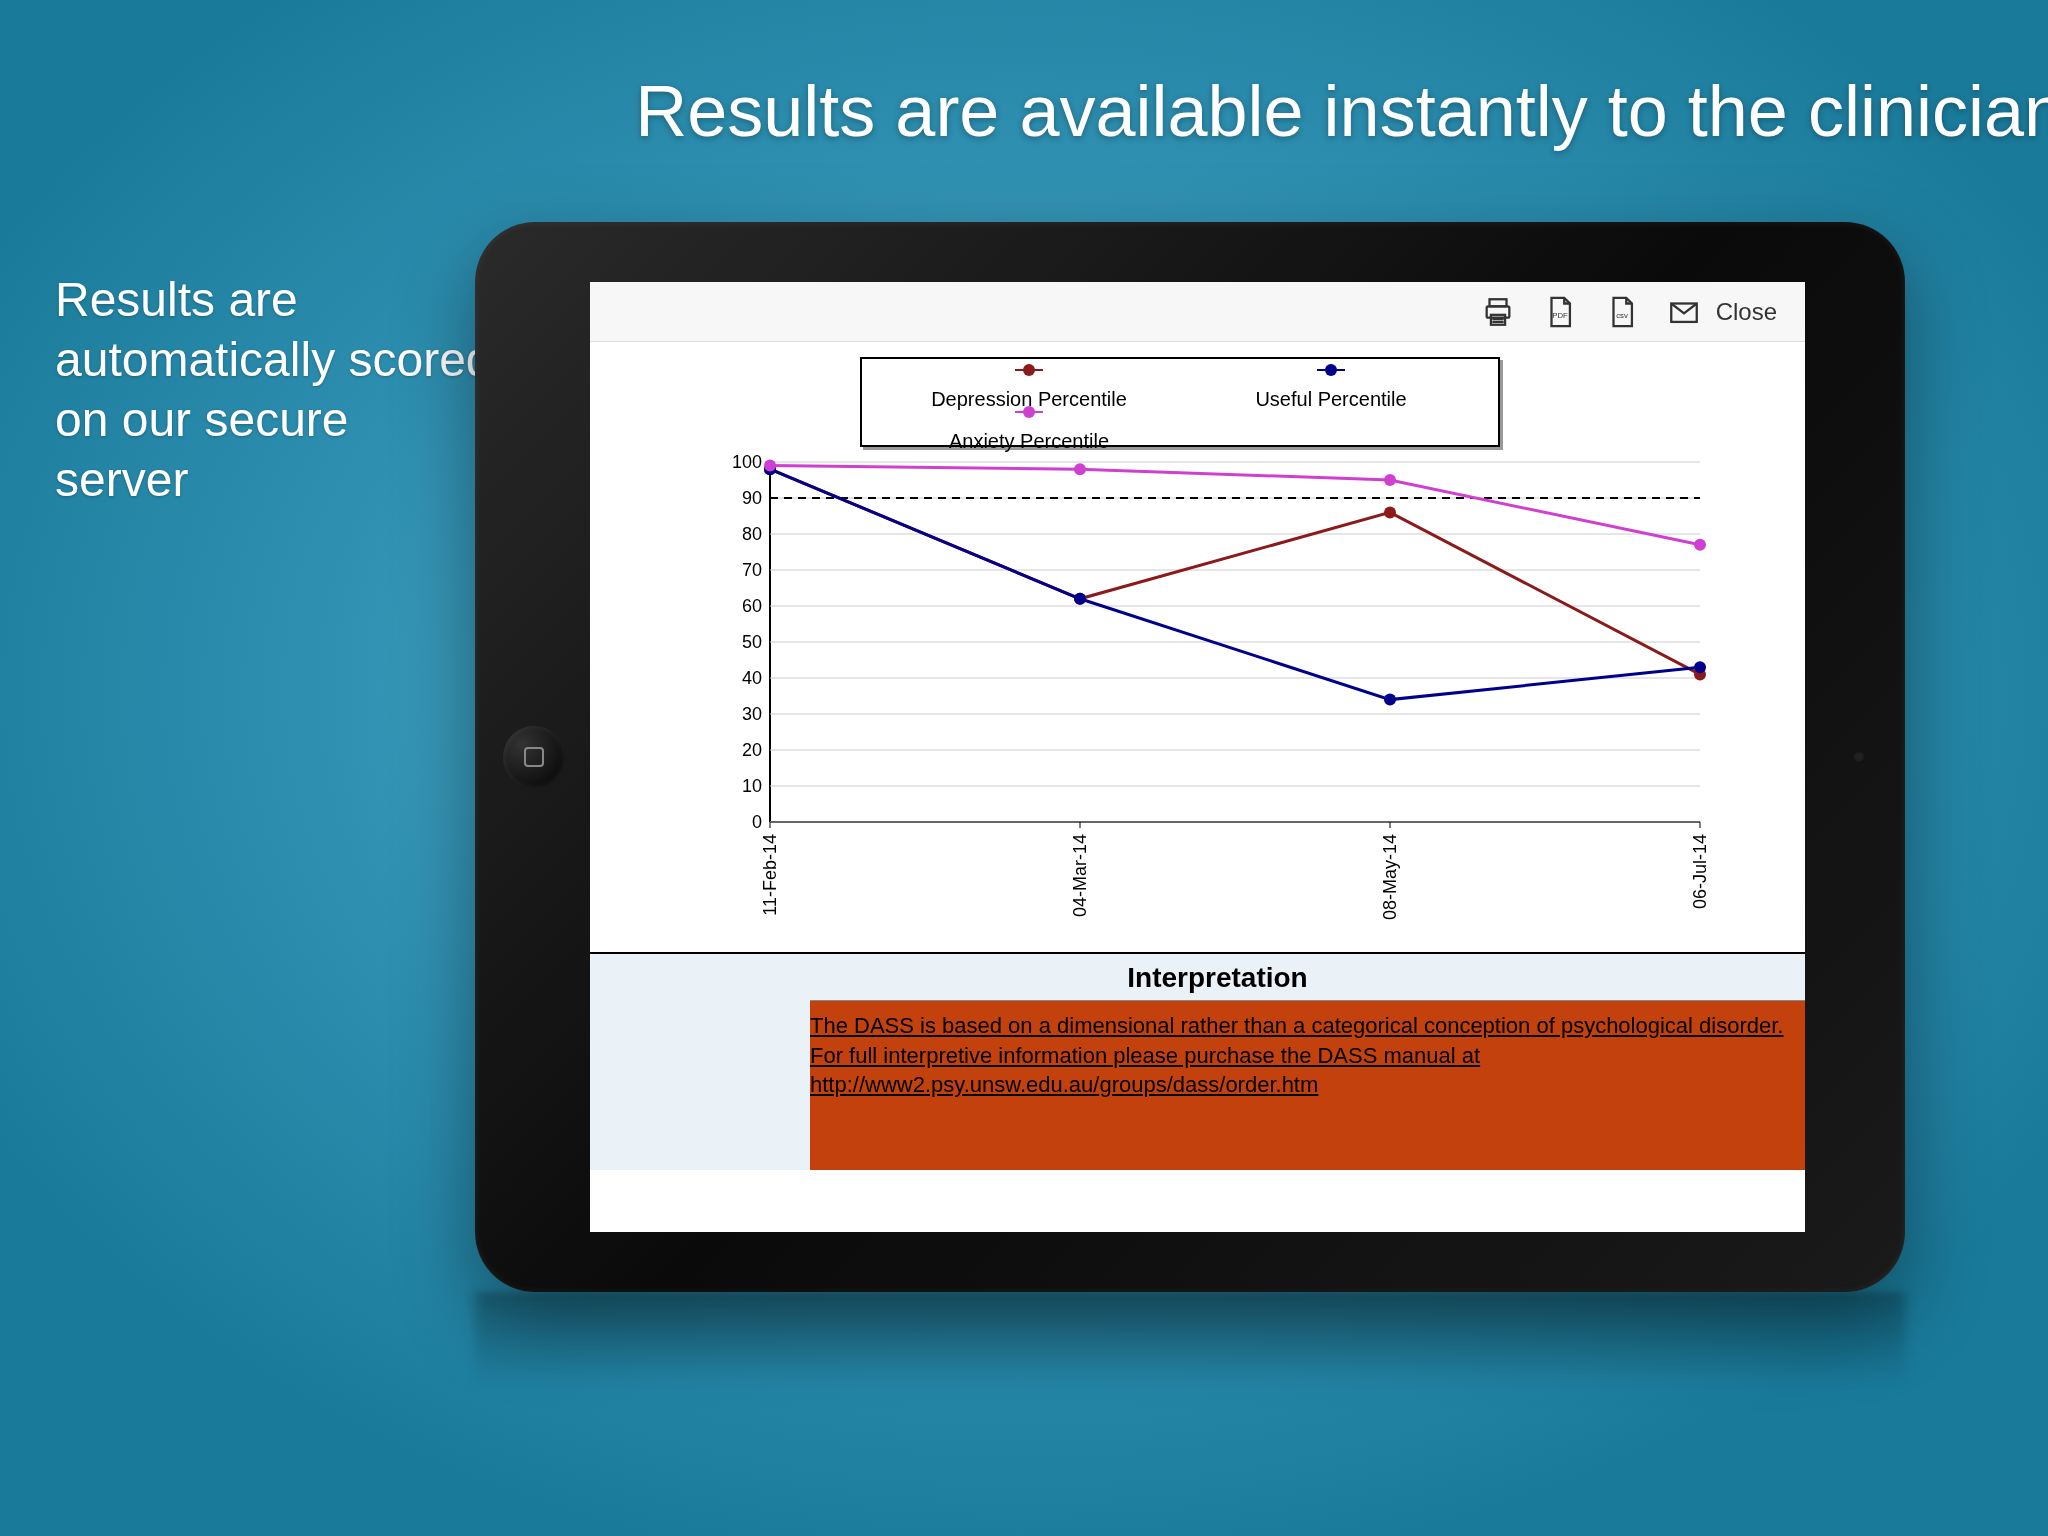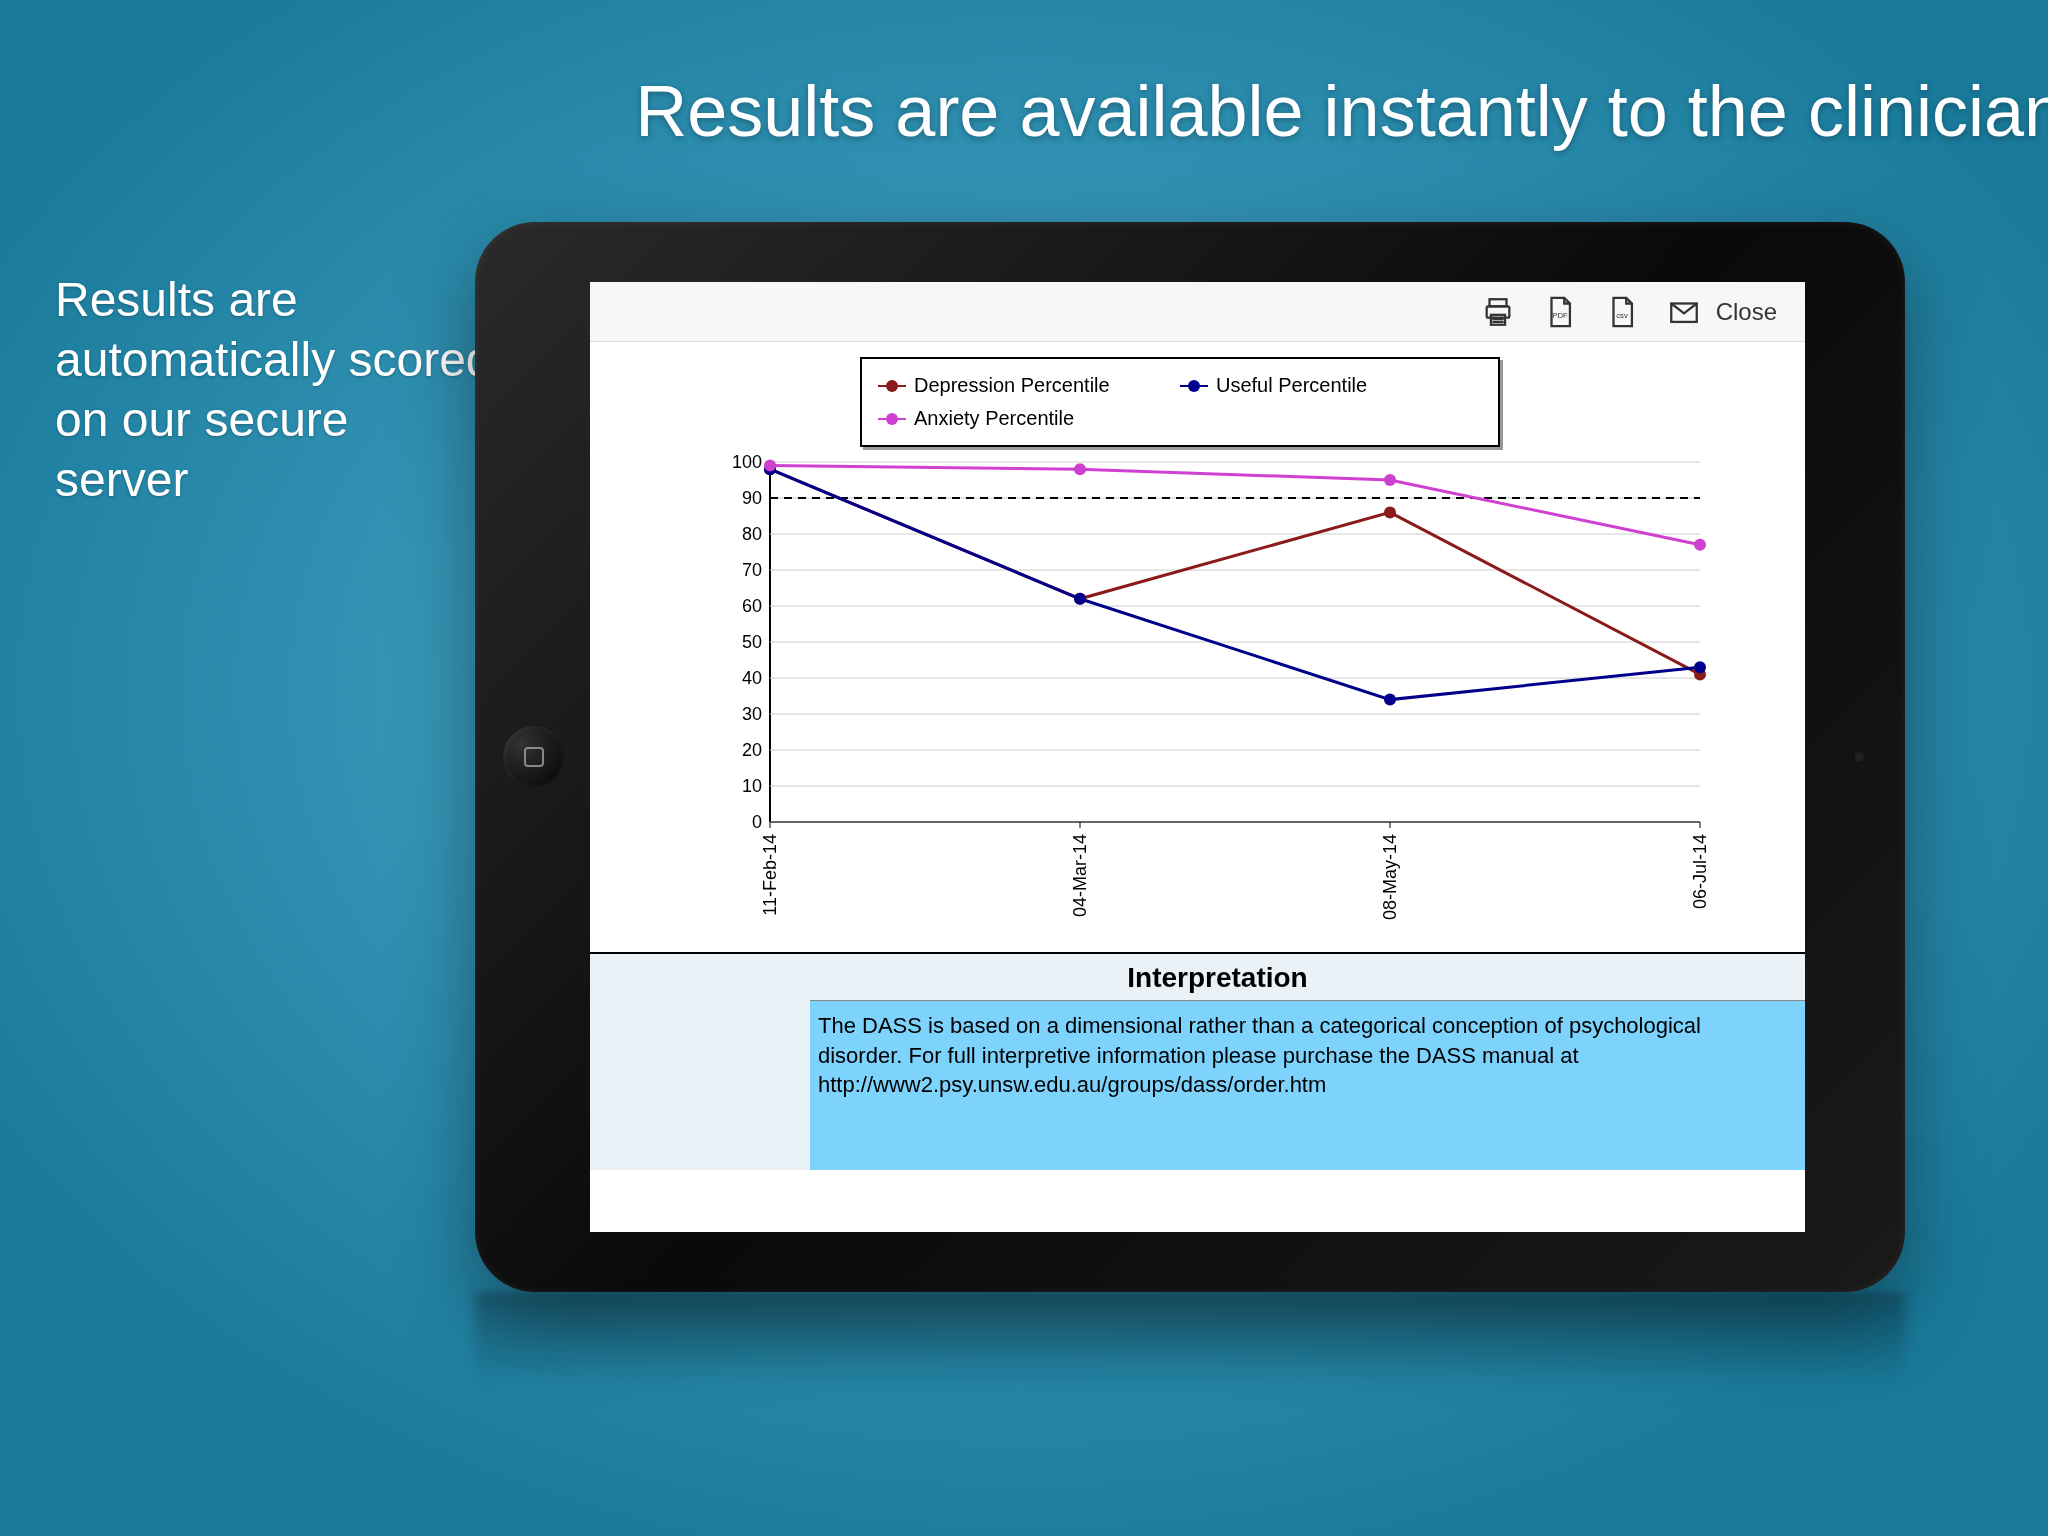--- a/index.html
+++ b/index.html
@@ -124,21 +124,21 @@
     width: 640px; height: 90px;
     border: 2px solid #000;
     box-shadow: 3px 3px 0 rgba(0,0,0,0.4);
     background:#fff;
     font-size: 20px;
     padding: 10px 16px;
     display:flex;
     flex-wrap: wrap;
     align-content: space-around;
   }
-  .legend-item { display:flex; align-items:center; width: 50%; gap:8px; }
+  .legend-item { display:flex; align-items:center; width: 50%; gap:17px;flex-direction:column; }
   .marker { width:28px; height:2px; position:relative; }
   .marker::before{content:""; position:absolute; width:12px; height:12px; border-radius:50%; left:8px; top:-5px;}
   .m-dep { background:#8b1a1a;} .m-dep::before{background:#8b1a1a;}
   .m-str { background:#00008b;} .m-str::before{background:#00008b;}
   .m-anx { background:#d040d0;} .m-anx::before{background:#d040d0;}
   svg.plot {
     position:absolute;
     left: 0; top: 0;
     width: 100%; height: 100%;
   }
@@ -148,30 +148,31 @@
     padding: 8px 0 0 40px;
   }
   .interp-title {
     font-size: 28px;
     font-weight: bold;
     color:#000;
     margin-bottom: 6px;
     text-align: center;
   }
   .interp-body {
-    background:#7dd3fc;
+    background:#c2410c;
     margin-left: 180px;
     margin-right: 0;
     border-top: 1px solid #888;
-    padding: 10px 20px 0 8px;
+    padding: 10px 20px 0 0;
     font-size: 22px;
     line-height: 1.35;
     color:#000;
     height: 170px;
     overflow:hidden;
+    text-decoration:underline;
   }
   .xlabel { font-size:18px; fill:#000; }
   .ylabel { font-size:18px; fill:#000; text-anchor:end; }
 </style>
 </head>
 <body>
 
 <div class="header-title">Results are available instantly to the clinician</div>
 
 <div class="side-text">

